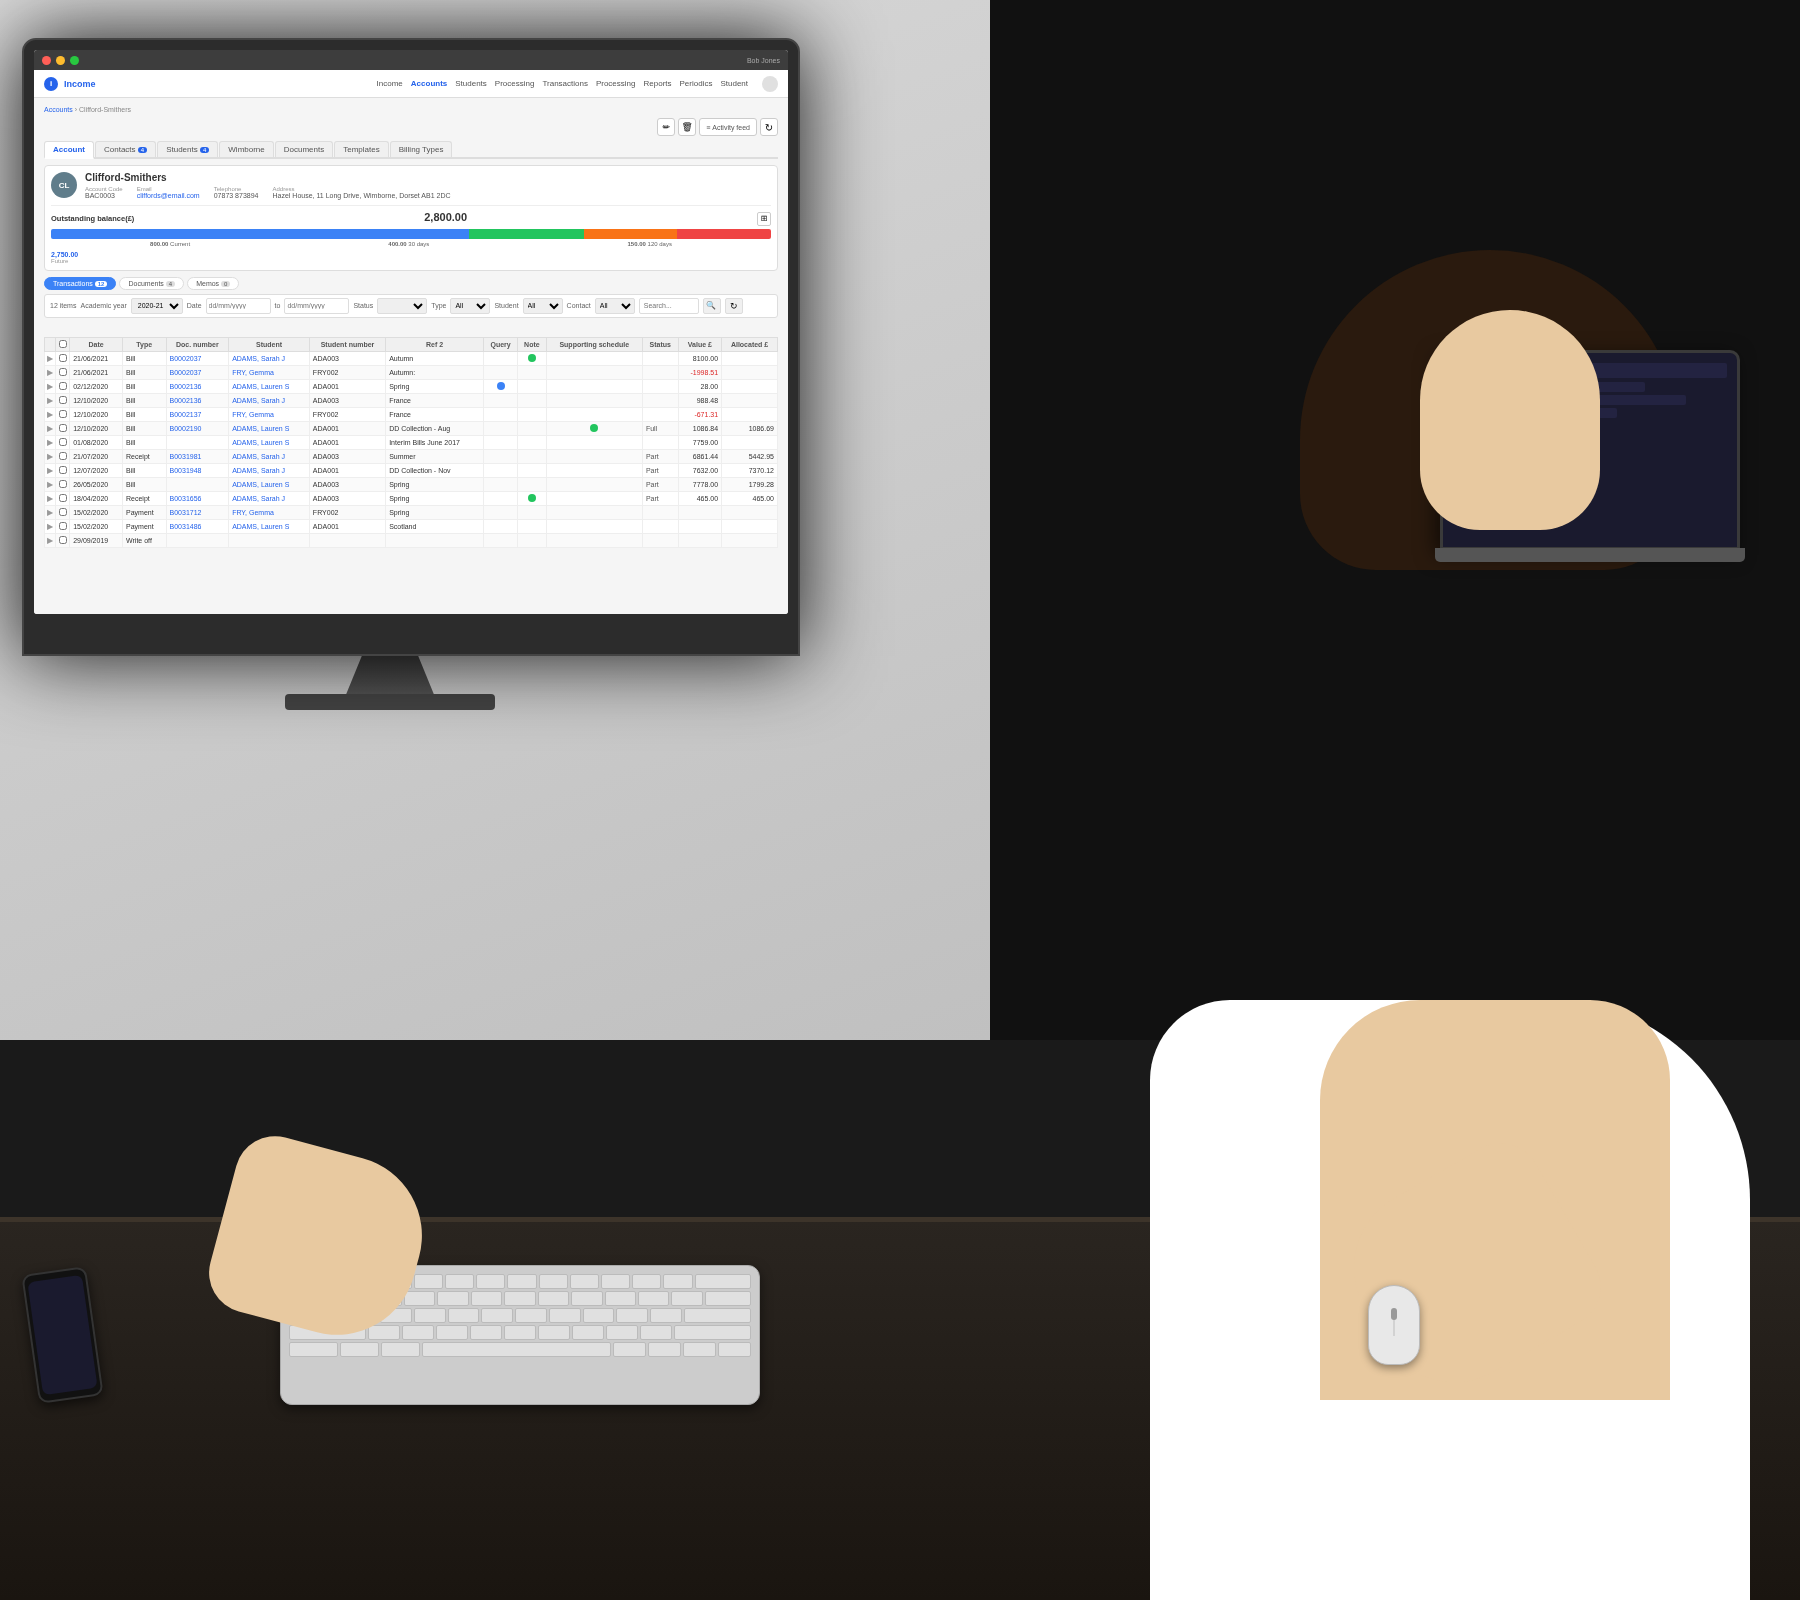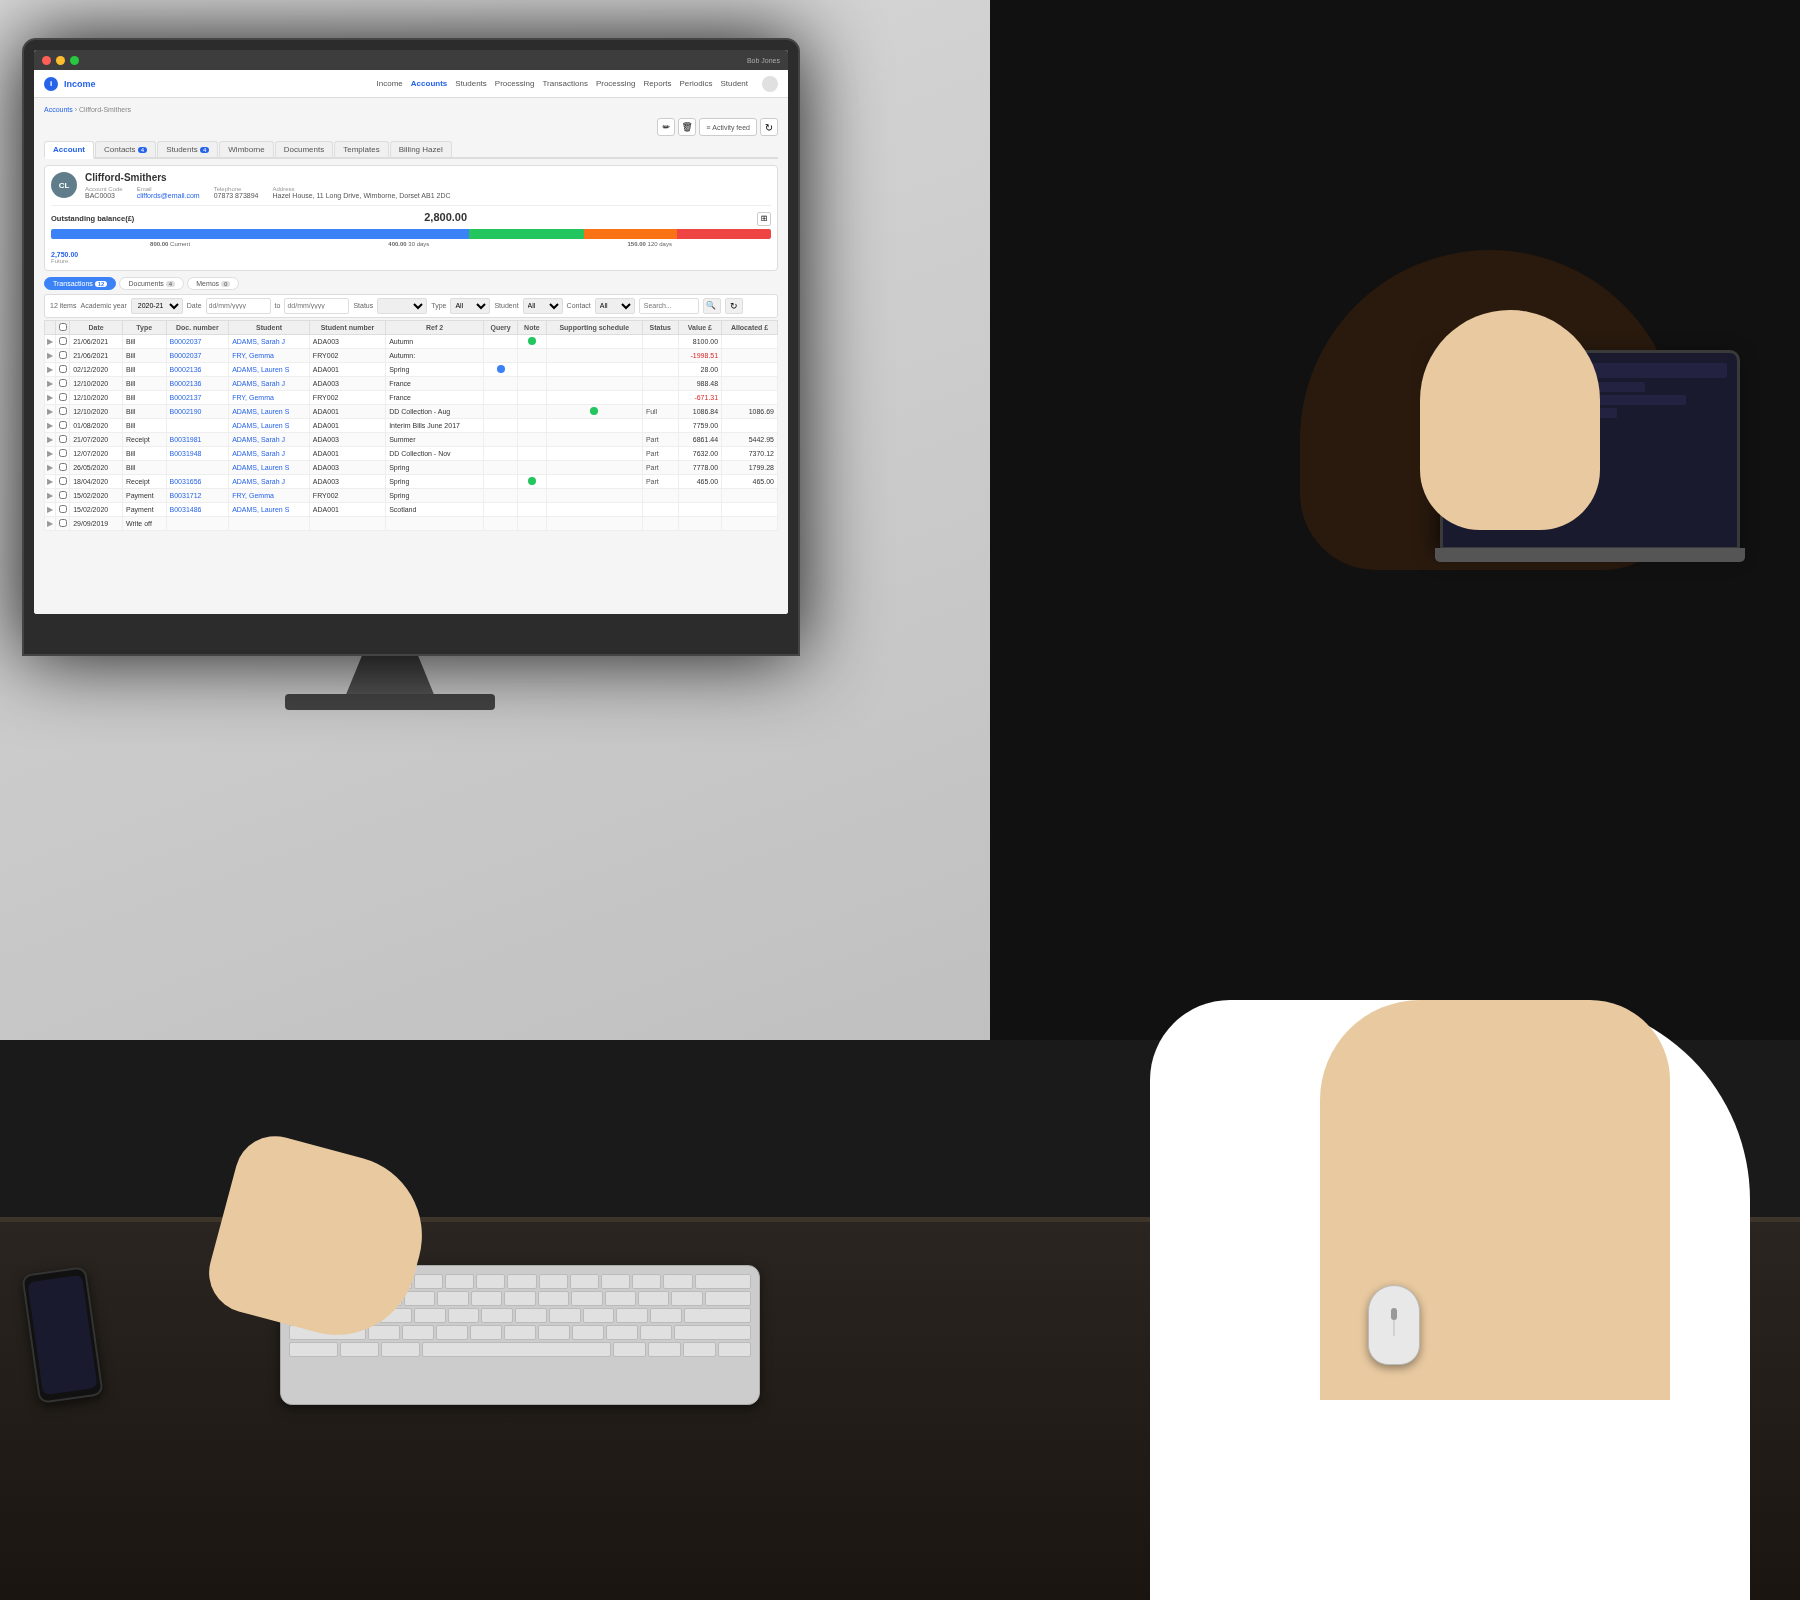--- a/index.html
+++ b/index.html
@@ -75,21 +75,21 @@
           <button style="width:18px;height:18px;border:1px solid #ccc;background:white;border-radius:3px;cursor:pointer;font-size:10px;">↻</button>
         </div>
 
         <div style="display:flex;gap:1px;margin-bottom:6px;border-bottom:2px solid #ddd;">
           <button style="padding:3px 8px;font-size:8px;background:white;border:1px solid #ddd;border-bottom:2px solid white;margin-bottom:-2px;cursor:pointer;border-radius:3px 3px 0 0;color:#2563eb;font-weight:bold;">Account</button>
           <button style="padding:3px 8px;font-size:8px;background:#f0f0f0;border:1px solid #ddd;border-bottom:none;cursor:pointer;border-radius:3px 3px 0 0;color:#555;">Contacts <span style="background:#2563eb;color:white;border-radius:8px;padding:0 3px;font-size:6px;">4</span></button>
           <button style="padding:3px 8px;font-size:8px;background:#f0f0f0;border:1px solid #ddd;border-bottom:none;cursor:pointer;border-radius:3px 3px 0 0;color:#555;">Students <span style="background:#2563eb;color:white;border-radius:8px;padding:0 3px;font-size:6px;">4</span></button>
           <button style="padding:3px 8px;font-size:8px;background:#f0f0f0;border:1px solid #ddd;border-bottom:none;cursor:pointer;border-radius:3px 3px 0 0;color:#555;">Wimborne</button>
           <button style="padding:3px 8px;font-size:8px;background:#f0f0f0;border:1px solid #ddd;border-bottom:none;cursor:pointer;border-radius:3px 3px 0 0;color:#555;">Documents</button>
           <button style="padding:3px 8px;font-size:8px;background:#f0f0f0;border:1px solid #ddd;border-bottom:none;cursor:pointer;border-radius:3px 3px 0 0;color:#555;">Templates</button>
-          <button style="padding:3px 8px;font-size:8px;background:#f0f0f0;border:1px solid #ddd;border-bottom:none;cursor:pointer;border-radius:3px 3px 0 0;color:#555;">Billing Hazel</button>
+          <button style="padding:3px 8px;font-size:8px;background:#f0f0f0;border:1px solid #ddd;border-bottom:none;cursor:pointer;border-radius:3px 3px 0 0;color:#555;">Billing Types</button>
         </div>
 
         <div style="background:white;border:1px solid #ddd;border-radius:4px;padding:6px;margin-bottom:6px;">
           <div style="display:flex;align-items:flex-start;gap:8px;">
             <div style="width:26px;height:26px;background:#607d8b;border-radius:50%;display:flex;align-items:center;justify-content:center;color:white;font-size:8px;font-weight:bold;">CL</div>
             <div style="flex:1;">
               <div style="font-size:10px;font-weight:bold;color:#333;margin-bottom:3px;">Clifford-Smithers</div>
               <div style="display:flex;gap:14px;font-size:7px;color:#555;">
                 <div>
                   <div style="color:#999;font-size:6px;">Account Code</div>
@@ -143,21 +143,21 @@
             Transactions <span style="background:white;color:#3b82f6;border-radius:8px;padding:0 3px;font-size:6px;font-weight:bold;">12</span>
           </button>
           <button style="padding:2px 8px;font-size:7px;background:white;color:#555;border:1px solid #ddd;border-radius:10px;cursor:pointer;">
             Documents <span style="background:#ddd;color:#555;border-radius:8px;padding:0 3px;font-size:6px;">4</span>
           </button>
           <button style="padding:2px 8px;font-size:7px;background:white;color:#555;border:1px solid #ddd;border-radius:10px;cursor:pointer;">
             Memos <span style="background:#ddd;color:#555;border-radius:8px;padding:0 3px;font-size:6px;">0</span>
           </button>
         </div>
 
-        <div style="display:flex;gap:4px;align-items:center;margin-bottom:2px;background:white;padding:3px 5px;border:1px solid #ddd;border-radius:3px;flex-wrap:wrap;">
+        <div style="display:flex;gap:4px;align-items:center;margin-bottom:19px;background:white;padding:3px 5px;border:1px solid #ddd;border-radius:3px;flex-wrap:wrap;">
           <span style="font-size:7px;color:#666;">12 items</span>
           <span style="font-size:7px;color:#666;">Academic year</span>
           <select style="height:16px;font-size:7px;border:1px solid #ddd;border-radius:2px;padding:0 2px;">
             <option>2020-21</option>
           </select>
           <span style="font-size:7px;color:#666;">Date</span>
           <input type="text" style="width: 65px; height: 16px; border: 1px solid rgb(221, 221, 221); border-radius: 2px; padding: 0px 2px; font-size: 7px;" placeholder="dd/mm/yyyy">
           <span style="font-size:7px;color:#666;">to</span>
           <input type="text" style="width: 65px; height: 16px; border: 1px solid rgb(221, 221, 221); border-radius: 2px; padding: 0px 2px; font-size: 7px;" placeholder="dd/mm/yyyy">
           <span style="font-size:7px;color:#666;">Status</span>

